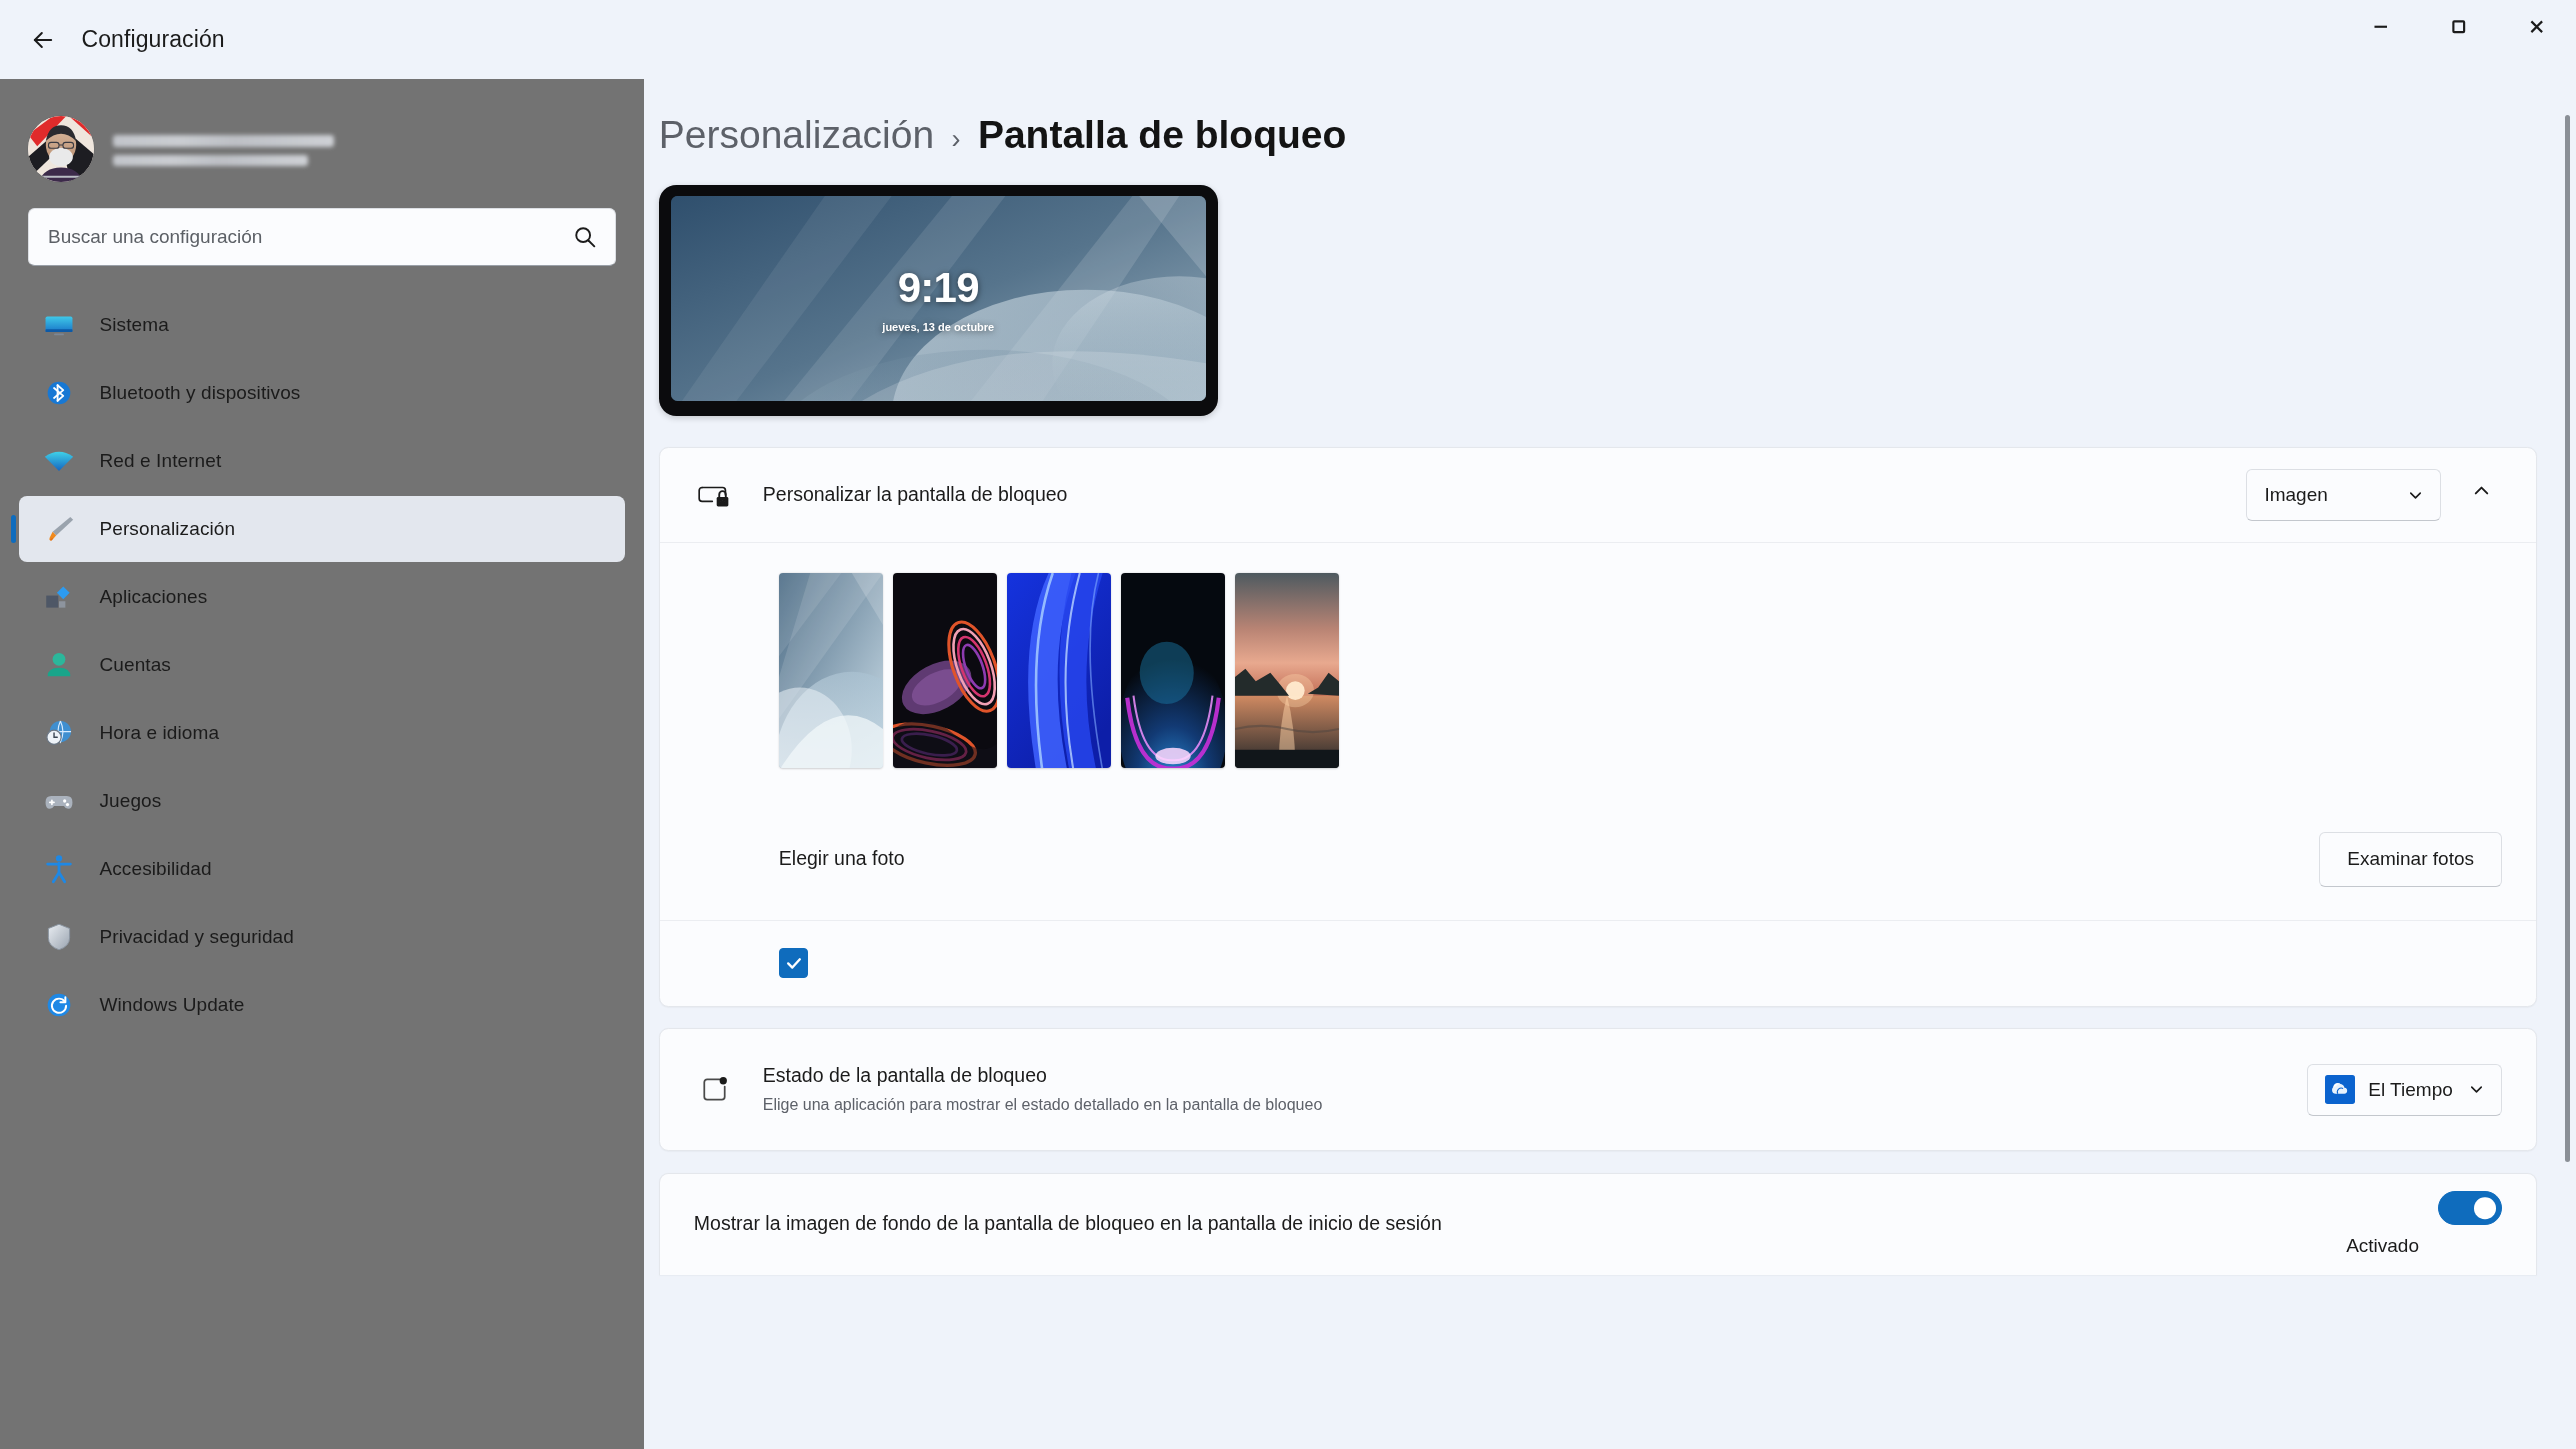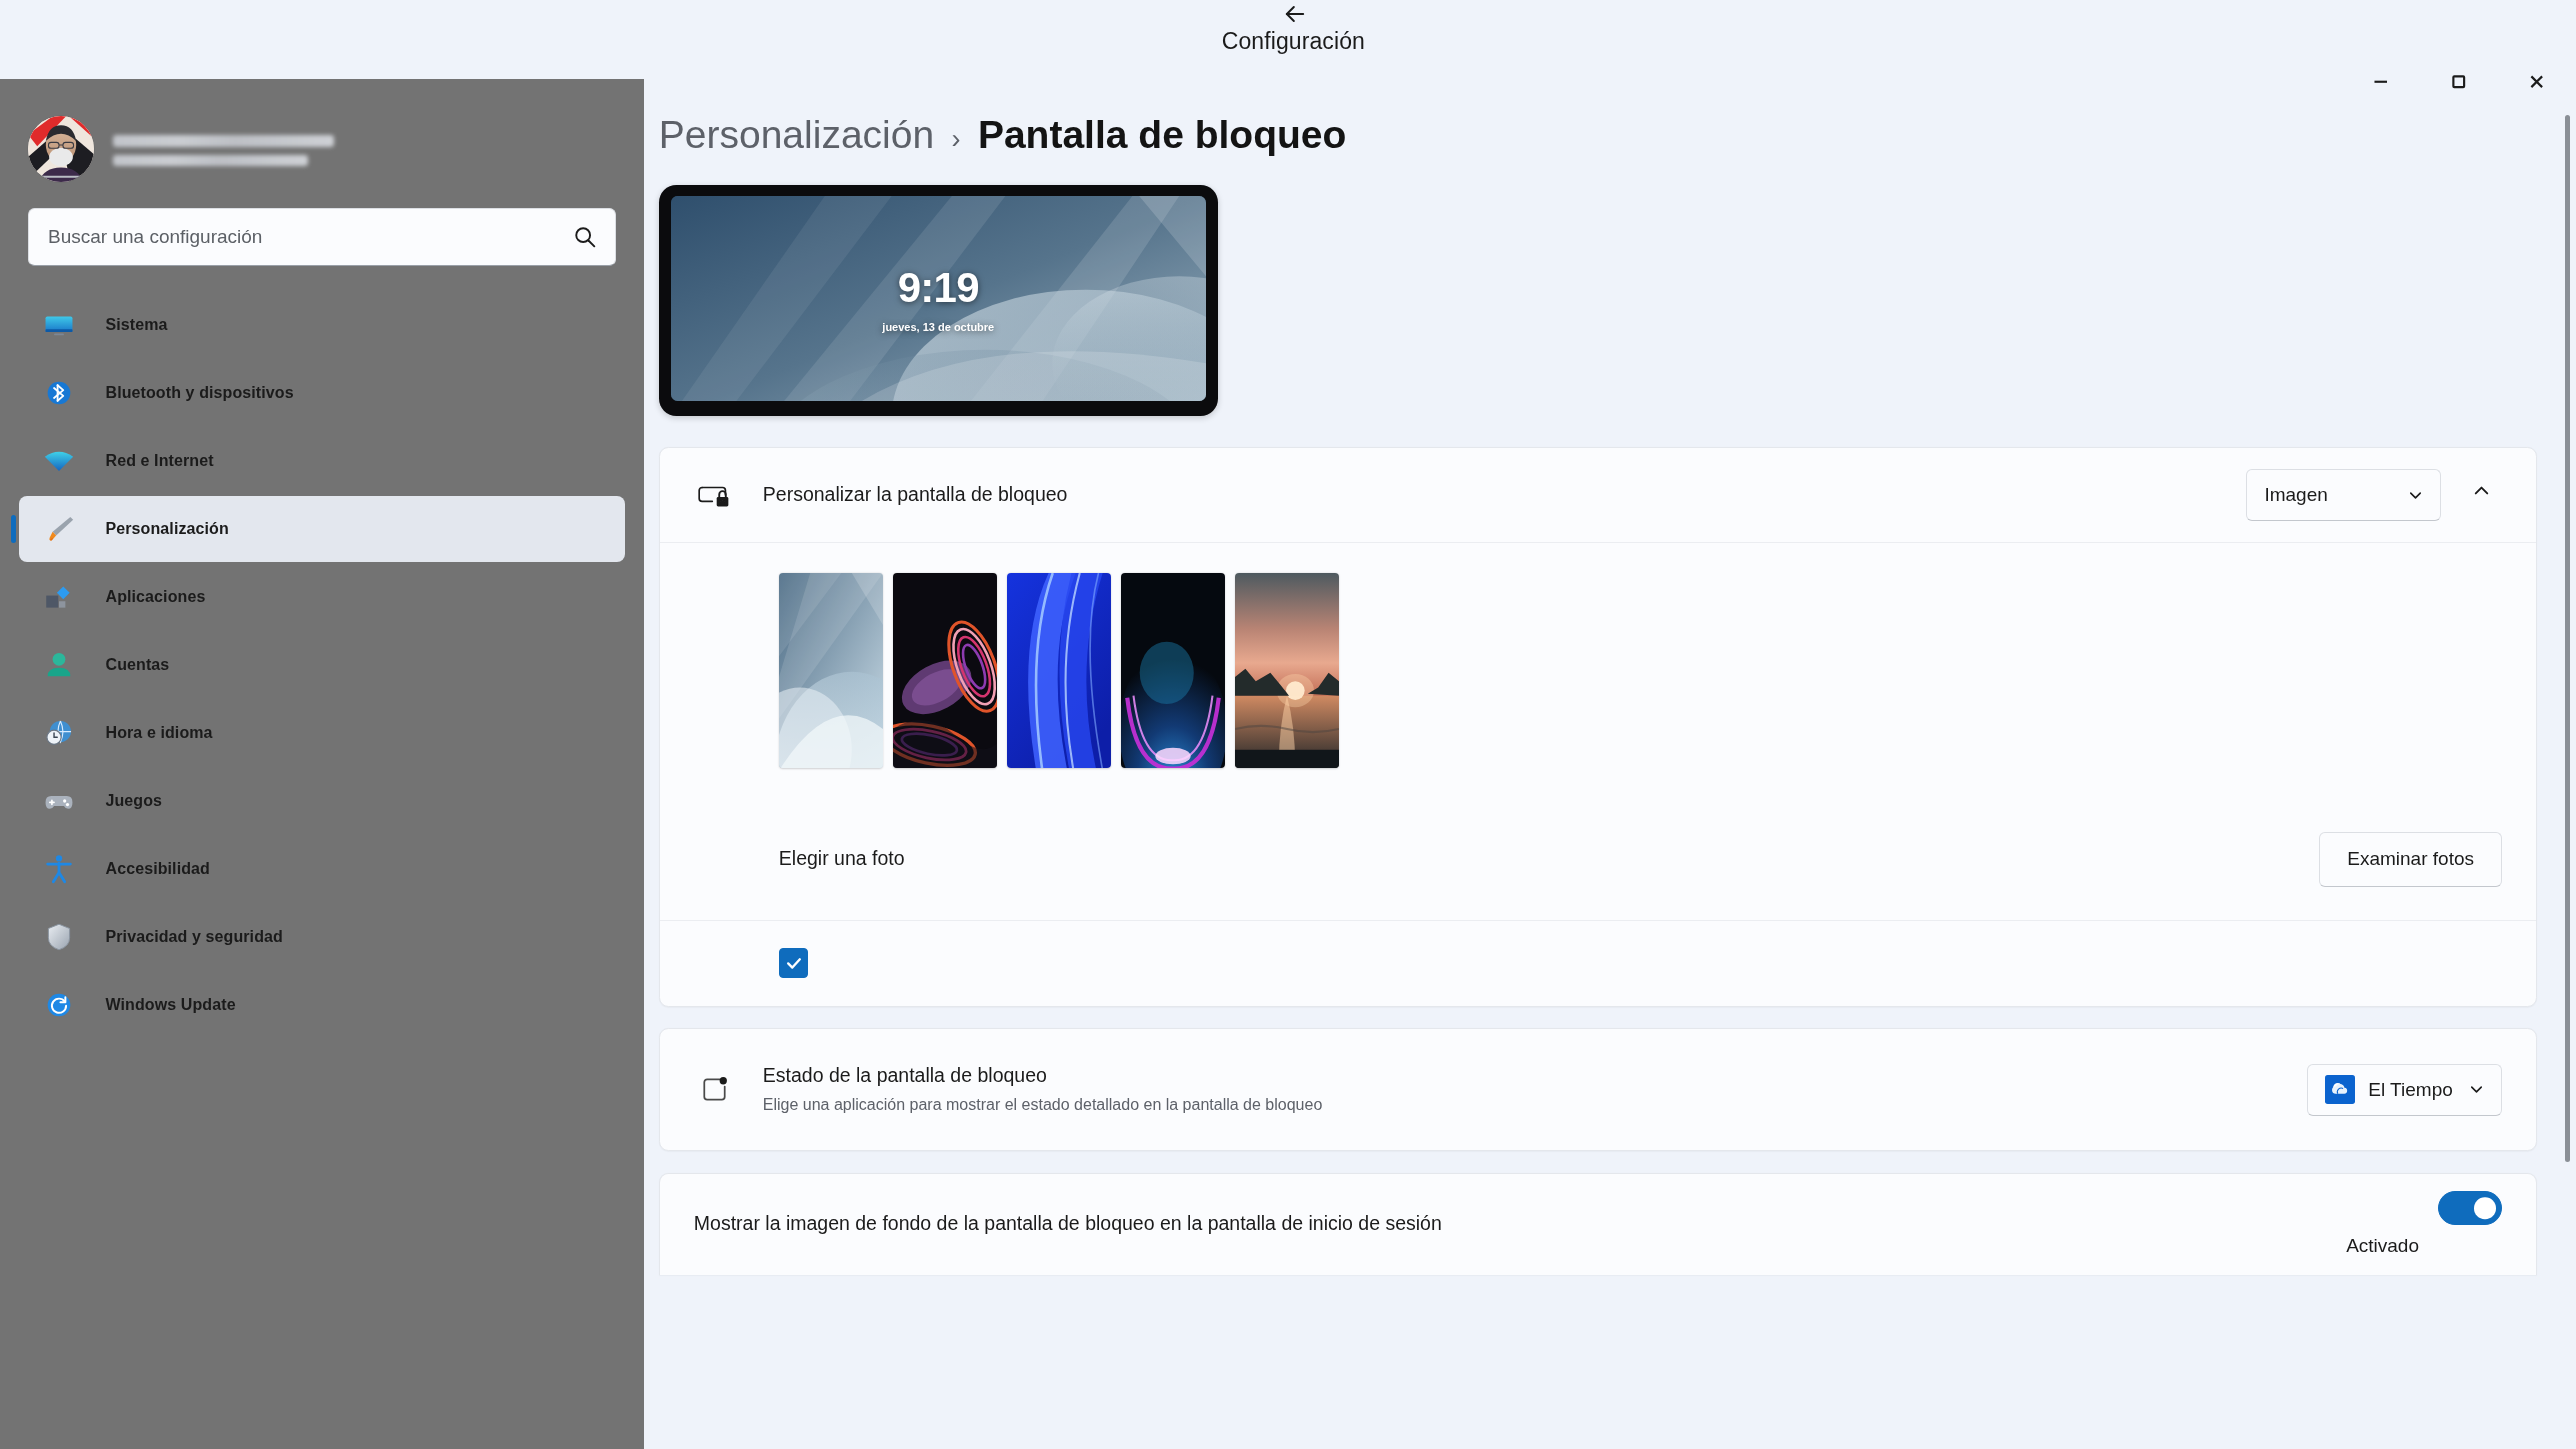--- a/index.html
+++ b/index.html
@@ -27,21 +27,20 @@
   
   .titlebar {
     position: absolute;
     top: 0; left: 0;
     width: 2576px;
     height: 79px;
     display: flex;
     align-items: center;
     background: #eff3fa;
     z-index: 40;
-    flex-direction: column;
   }
   .back-btn {
     width: 56px; height: 56px;
     margin-left: 14.8px;
     border-radius: 6.7px;
     display: flex; align-items: center; justify-content: center;
     cursor: pointer;
     background: transparent;
   }
   .back-btn svg { width: 28px; height: 28px; }
@@ -151,25 +150,24 @@
     border-radius: 2.7px;
     background: #0f6cbd;
   }
   .nav-ico {
     width: 36px; height: 36px;
     flex: 0 0 auto;
     display: flex; align-items: center; justify-content: center;
   }
   .nav-ico svg { width: 34px; height: 34px; }
   .nav-label {
-    margin-left: 29px;
-    font-size: 16px;
+    margin-left: 23px;
+    font-size: 19px;
     color: #1b1b1b;
     letter-spacing: 0.1px;
-    font-weight: bold;
   }
 
   
   .content {
     position: absolute;
     top: 79px; left: 644px;
     width: 1932px;
     height: 1370px;
     overflow: hidden;
   }

